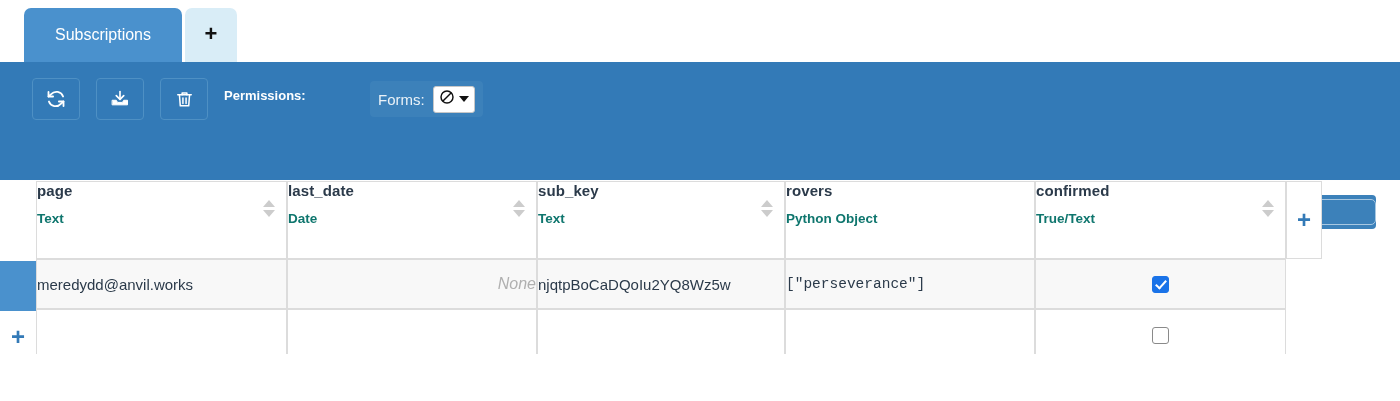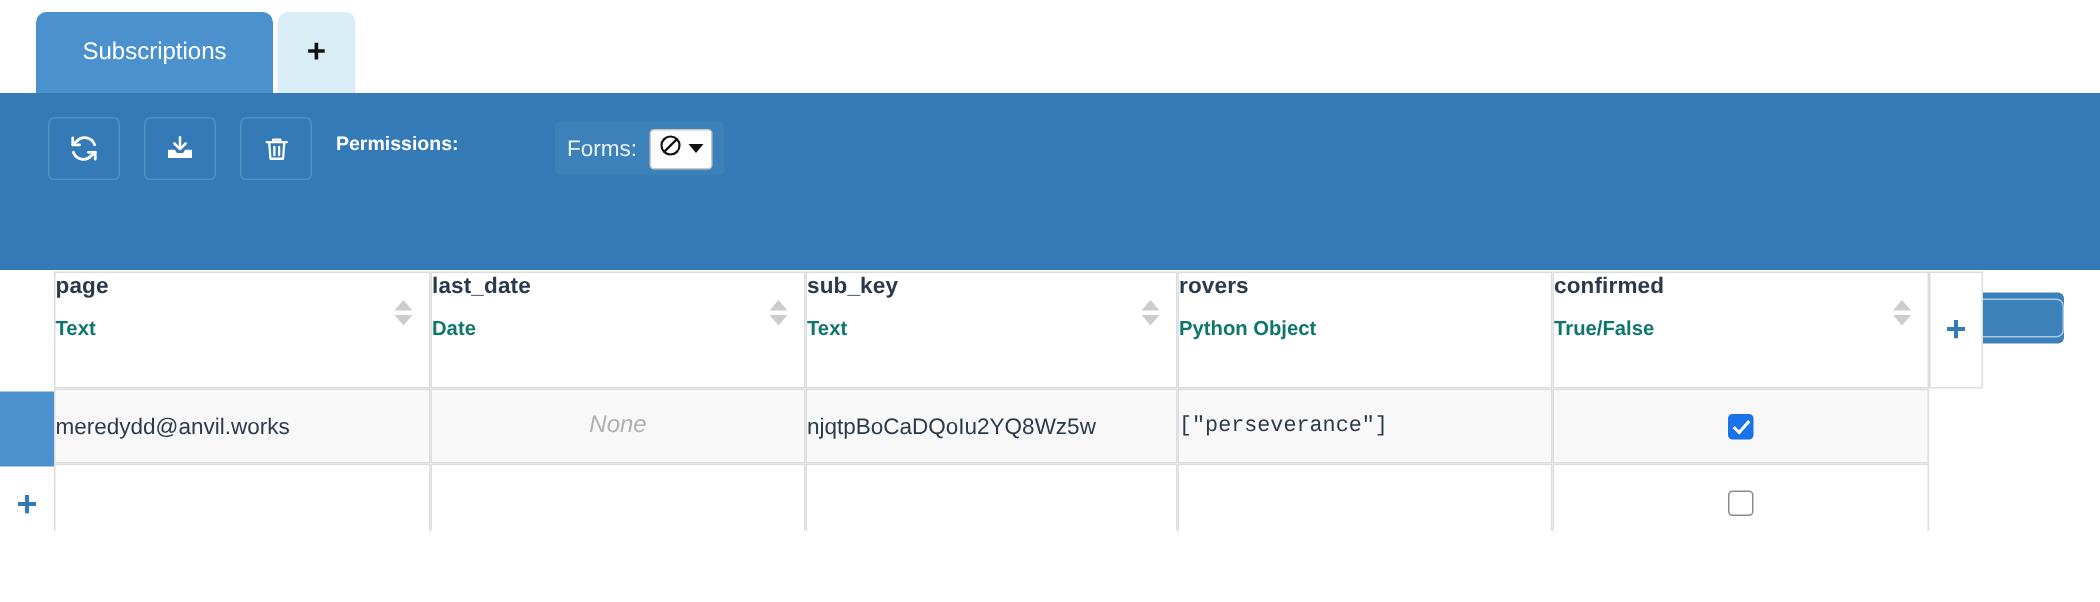--- a/index.html
+++ b/index.html
@@ -291,21 +291,21 @@
 
   td.cell {
     height: 50px;
     font-size: 15px;
     color: #2b3a4a;
     padding: 0 12px;
     vertical-align: middle;
   }
   tr.data-row td.cell { background: #f8f8f8; }
   td.mono { font-family: "Liberation Mono", monospace; font-size: 14.5px; }
-  td.none-cell { text-align: center; color: #b0b0b0; font-style: italic; font-size: 16px; }
+  td.none-cell { text-align: right; color: #b0b0b0; font-style: italic; font-size: 16px; }
   td.center { text-align: center; }
   td.blank-spacer { border: none !important; background: transparent !important; }
   tr.empty-row td.cell { height: 52px; background: #ffffff; }
 
   .cb {
     width: 17px; height: 17px;
     display: inline-block;
     vertical-align: middle;
     border-radius: 3px;
     box-sizing: border-box;
@@ -442,21 +442,21 @@
                 <i class="up"></i>
                 <i class="down"></i>
               </span>
           </th>
           <th class="hcell">
             <div class="col-name">rovers</div>
             <div class="col-type">Python Object</div>
           </th>
           <th class="hcell">
             <div class="col-name">confirmed</div>
-            <div class="col-type">True/False</div>
+            <div class="col-type">True/Text</div>
             <span class="sorter">
                 <i class="up"></i>
                 <i class="down"></i>
               </span>
           </th>
           <th class="addcol">
             <span>+</span>
           </th>
         </tr>
       </thead>

